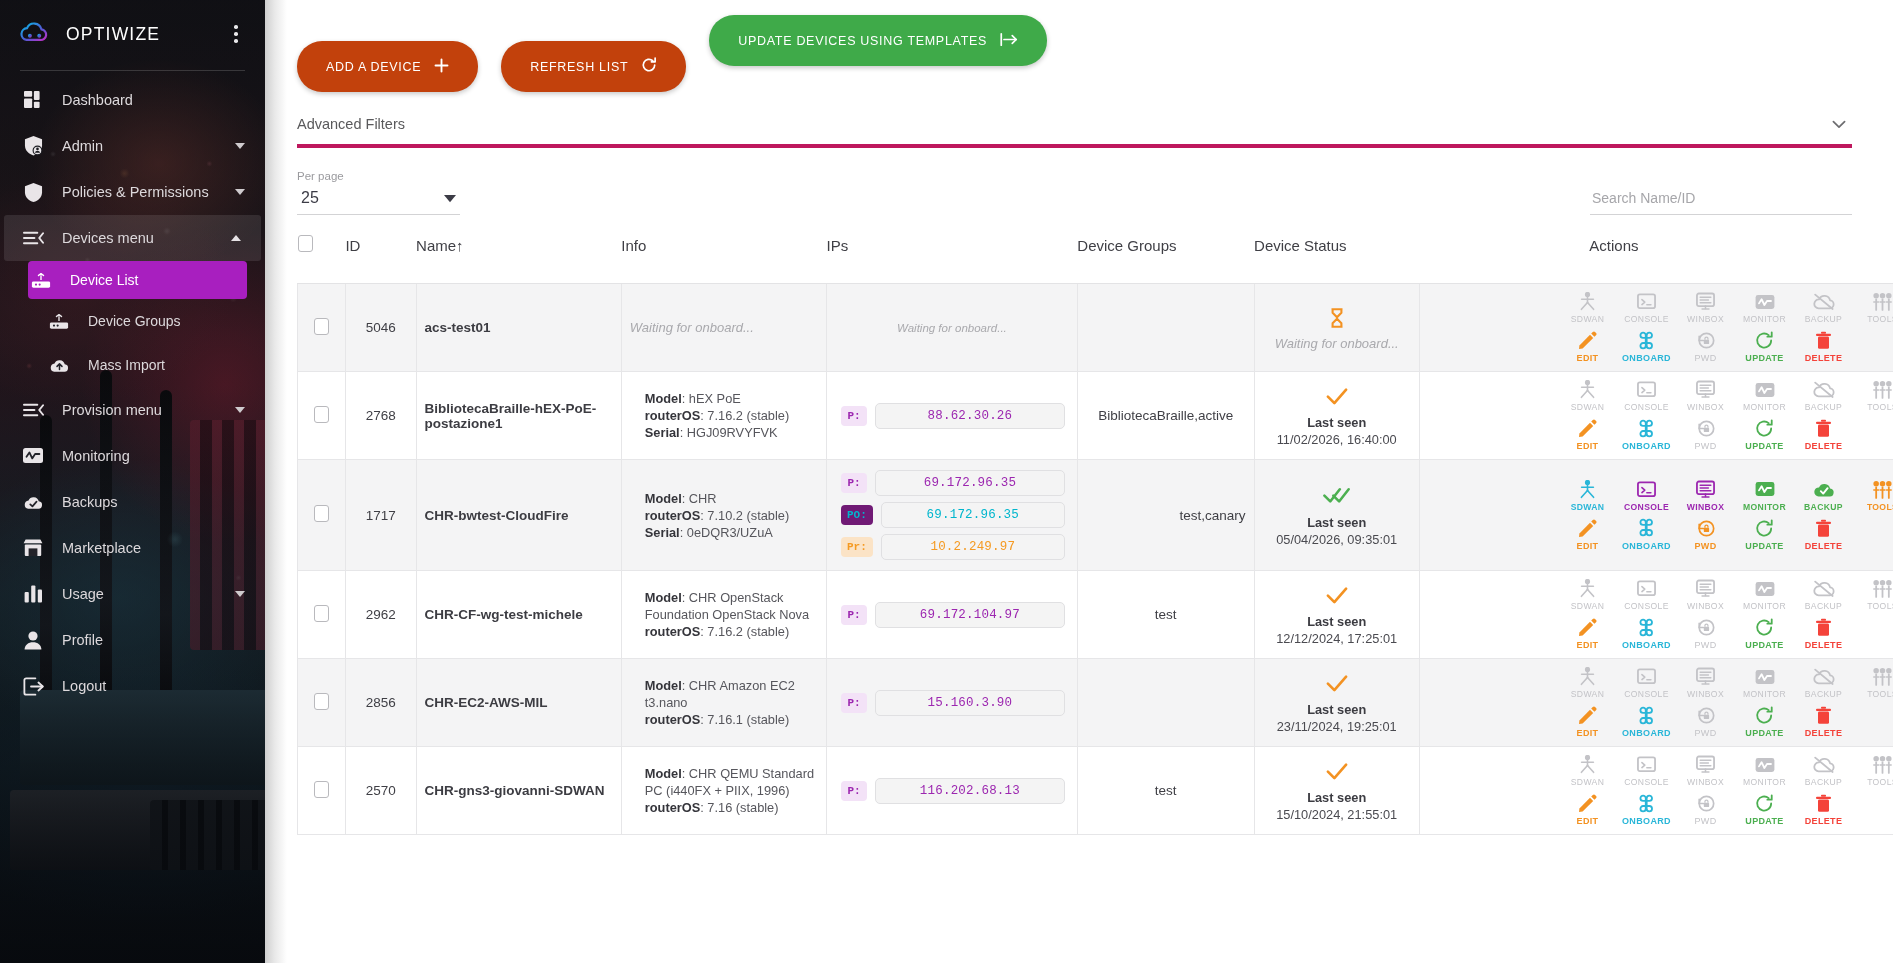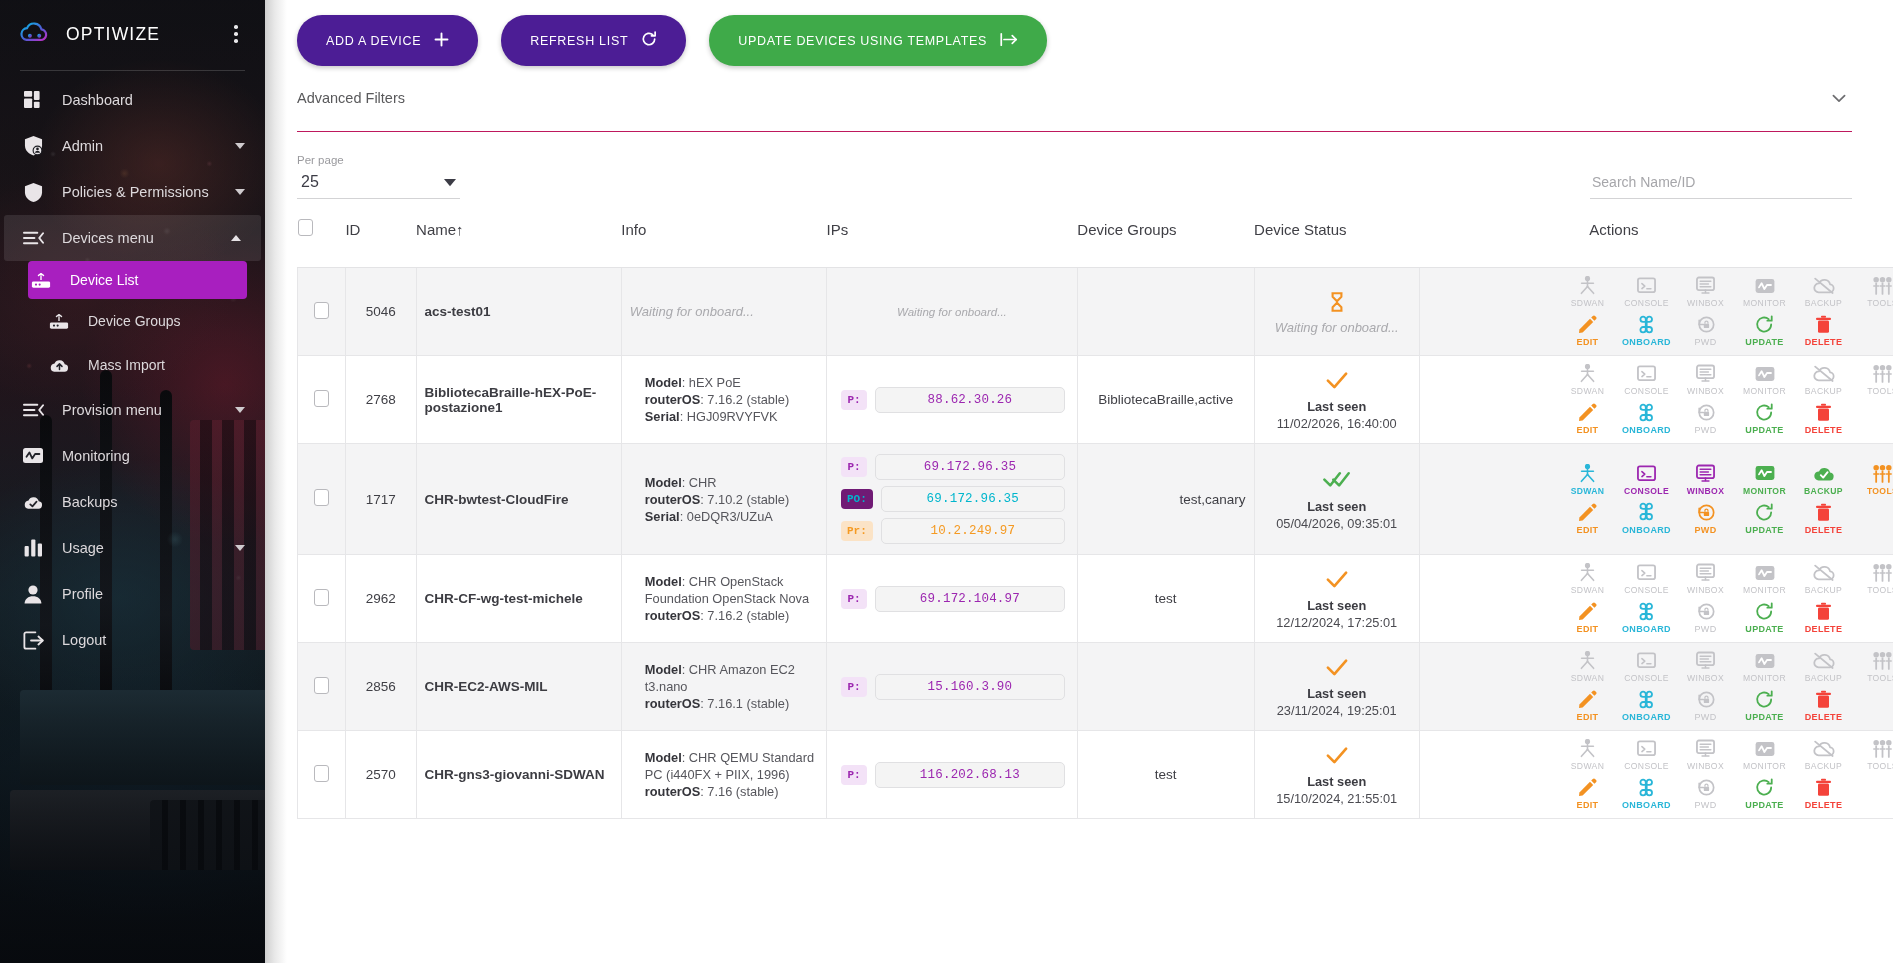--- a/index.html
+++ b/index.html
@@ -84,27 +84,27 @@
   #main-pad { position:relative; padding:12px 0 0 32px; }
 
   
   #btn-row { display:flex; gap:23px; padding-top:3px; }
   .pill {
     border:none; border-radius:25px; height:51px; color:#fff;
     font-size:12.5px; letter-spacing:.7px; display:flex; align-items:center;
     gap:13px; padding:0 29px; cursor:pointer; font-family:"Liberation Sans",sans-serif;
     box-shadow:0 2px 5px rgba(0,0,0,.22);
   }
-  .pill.cyan { background:#4c1d95; }
+  .pill.cyan { background:#c2410c;margin-top:26px; }
   .pill.green{ background:#3faa49; }
 
   #filters-row {
     margin-top:23px; margin-right:41px;
     display:flex; align-items:center; justify-content:space-between;
-    border-bottom:1px solid #be185d; padding-bottom:24px;
+    border-bottom:4px solid #be185d; padding-bottom:11px;
   }
   #filters-label { color:#59595b; font-size:14.5px; }
   #filters-chevron { width:18px; height:18px; margin-right:4px; cursor:pointer; }
 
   
   #controls { display:flex; align-items:flex-end; margin-top:22px; margin-right:41px; }
   #perpage { width:163px; }
   #perpage .cap { color:#9a9a9e; font-size:11.5px; margin-bottom:7px; }
   #perpage .sel {
     display:flex; align-items:center; justify-content:space-between;
@@ -350,20 +350,31 @@
         <span class="ico">
           <svg width="21" height="15" viewBox="0 0 22 15" fill="#e9e5e8">
             <path d="M5.4 14 a4.4 4.4 0 0 1 0.4 -8.7 a5.7 5.7 0 0 1 10.7 0.9 a3.9 3.9 0 0 1 -1 7.8 Z"></path>
             <polyline points="7.6,9.4 9.9,11.6 14.2,6.6" fill="none" stroke="#23232a" stroke-width="1.8" stroke-linecap="round" stroke-linejoin="round"></polyline>
           </svg>
         </span>
         <span class="lbl">Backups</span>
         <span class="caret"></span>
       </div>
 
+      <div class="nav-item">
+        <span class="ico">
+          <svg width="20" height="18" viewBox="0 0 20 18" fill="#e9e5e8">
+            <path d="M0.6 4.2 L2.6 0.6 H17.4 L19.4 4.2 Z"></path>
+            <rect x="1.8" y="5.4" width="16.4" height="11.6" rx="1"></rect>
+            <rect x="5.6" y="9.4" width="8.8" height="7.6" fill="#23232a"></rect>
+          </svg>
+        </span>
+        <span class="lbl">Marketplace</span>
+        <span class="caret"></span>
+      </div>
 
       <div class="nav-item">
         <span class="ico">
           <svg width="19" height="18" viewBox="0 0 19 18" fill="#e9e5e8">
             <rect x="0.6" y="7" width="4.2" height="10.4" rx="1"></rect>
             <rect x="7.2" y="0.6" width="4.2" height="16.8" rx="1"></rect>
             <rect x="13.8" y="4.4" width="4.2" height="13" rx="1"></rect>
           </svg>
         </span>
         <span class="lbl">Usage</span>

